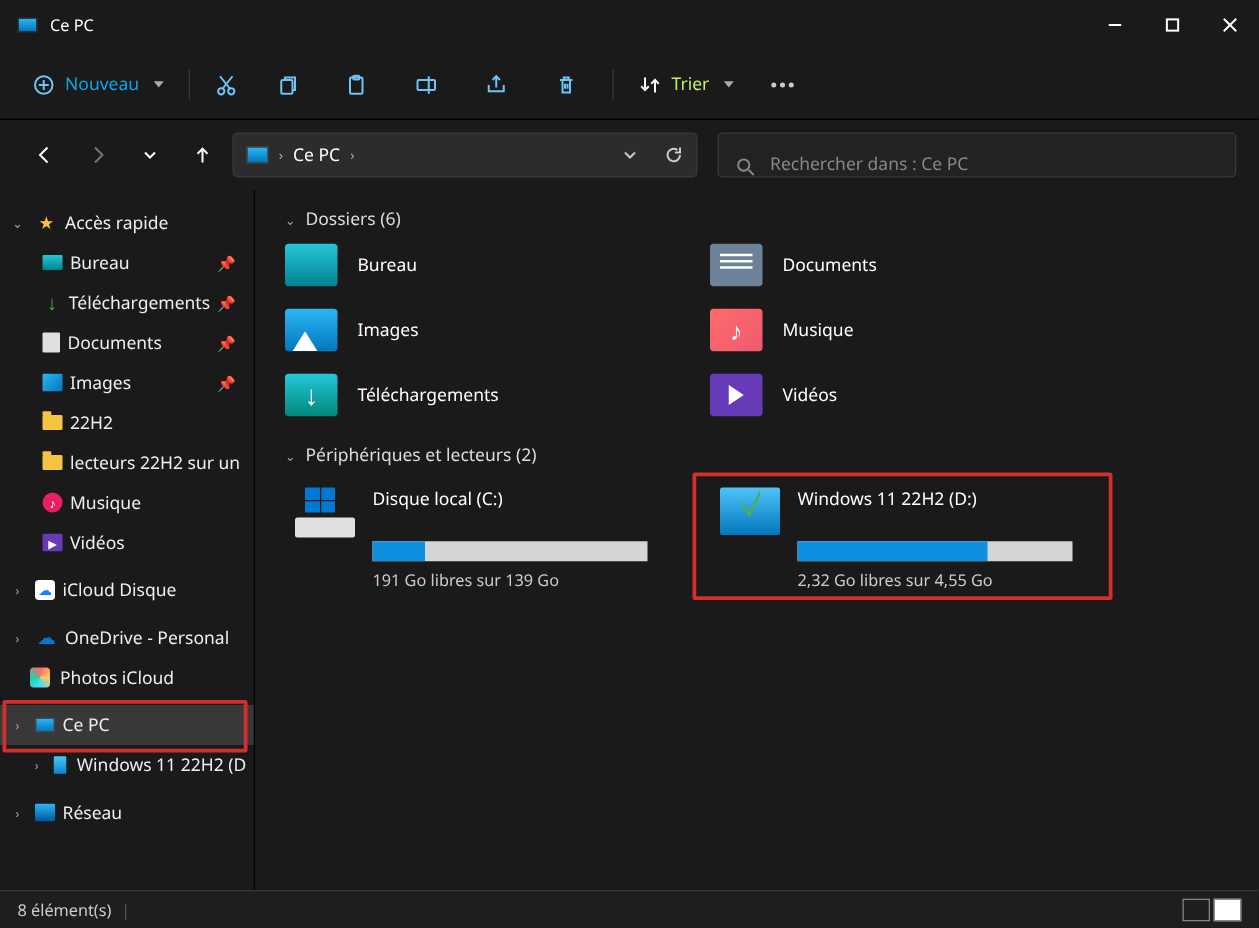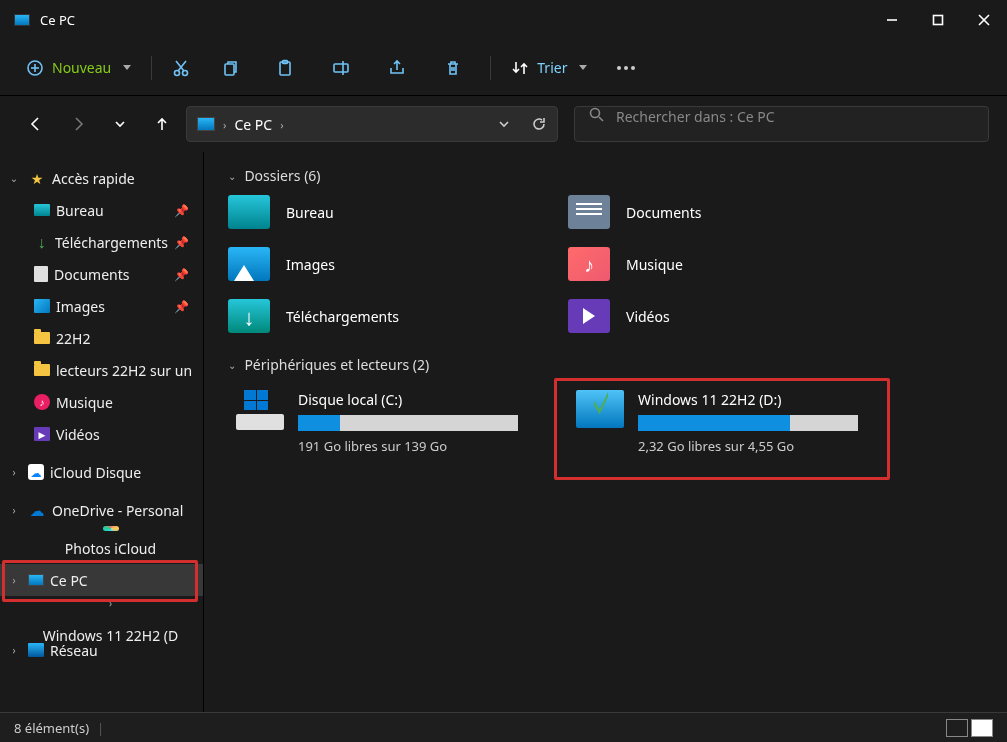--- a/index.html
+++ b/index.html
@@ -8,45 +8,45 @@
 
   
   .titlebar { height:40px; display:flex; align-items:center; padding:0 0 0 14px; }
   .titlebar .appicon { width:16px; height:12px; background:linear-gradient(#29b6f6,#0277bd); margin-right:10px; border:1px solid #333; }
   .titlebar .title { flex:1; font-size:13px; }
   .winbtn { width:46px; height:40px; display:flex; align-items:center; justify-content:center; color:#ddd; }
 
   
   .toolbar { height:56px; display:flex; align-items:center; padding:0 18px; gap:6px; border-bottom:1px solid #000; }
   .tbtn { height:36px; padding:0 8px; display:flex; align-items:center; gap:8px; border-radius:4px; color:#6fc3f7; font-size:14px; }
-  .tbtn.plain { color:#84cc16; }
+  .tbtn.plain { color:#0ea5e9; }
   .divider { width:1px; height:24px; background:#3a3a3a; margin:0 6px; }
   .tbtn svg { stroke:#6fc3f7; }
-  .tbtn.white { color:#7dd3fc; }
+  .tbtn.white { color:#bef264; }
   .tbtn.white svg { stroke:#fff; }
   .caret-down { width:0;height:0;border-left:4px solid transparent;border-right:4px solid transparent;border-top:5px solid #aaa; margin-left:4px; }
   .dots { display:flex; gap:3px; }
   .dots span { width:4px; height:4px; background:#ccc; border-radius:50%; }
 
   
   .navbar { height:56px; display:flex; align-items:center; padding:0 18px; gap:6px; }
   .navbtn { width:36px; height:36px; display:flex; align-items:center; justify-content:center; color:#fff; }
   .addressbar { flex:1; height:36px; background:#2c2c2c; border:1px solid #3a3a3a; border-radius:4px; display:flex; align-items:center; padding:0 10px; gap:8px; margin-right:10px;}
-  .searchbar { width:415px; height:36px; background:#222; border:1px solid #3a3a3a; border-radius:4px; display:flex; align-items:flex-start; padding:0 14px; gap:12px; color:#888; }
+  .searchbar { width:415px; height:36px; background:#222; border:1px solid #3a3a3a; border-radius:4px; display:flex; align-items:flex-end; padding:0 14px; gap:12px; color:#888; }
   .addr-icon { width:18px; height:14px; background:linear-gradient(#29b6f6,#0277bd); border:1px solid #444; }
   .bc-sep { color:#aaa; font-size:11px; }
 
   
   .body { flex:1; display:flex; overflow:hidden; }
   .sidebar { width:204px; background:#1a1a1a; padding:10px 0; overflow:hidden; border-right:1px solid #000;}
   .side-item { height:32px; display:flex; align-items:center; padding:0 6px 0 6px; gap:6px; white-space:nowrap; font-size:14px; color:#eee; }
   .side-item .exp { width:16px; display:flex; justify-content:center; color:#aaa; font-size:10px;}
   .side-item .pin { margin-left:auto; color:#888; font-size:12px; padding-right:8px;}
   .side-item.selected { background:#383838; border-radius:0; }
-  .side-item.indent1 { padding-left:24px; gap:8px;flex-direction:column;}
+  .side-item.indent1 { padding-left:24px; gap:8px;}
   .side-item.indent2 { padding-left:34px; }
   .side-sep { height:6px; }
   .sico { width:18px; height:18px; display:flex; align-items:center; justify-content:center; font-size:14px; }
   .sico.star { color:#f4c542; }
   .sico.desk { background:linear-gradient(#26c6da,#00838f); width:16px; height:12px; border-radius:1px;}
   .sico.dl { color:#4caf50; font-weight:bold; font-size:16px;}
   .sico.doc { background:#e0e0e0; width:14px; height:16px; border-radius:1px;}
   .sico.img { width:16px; height:14px; background:linear-gradient(135deg,#29b6f6,#0277bd); border-radius:1px;}
   .sico.folder { width:16px; height:12px; background:#f5c542; border-radius:1px; position:relative;}
   .sico.folder::before{content:'';position:absolute;top:-3px;left:0;width:7px;height:3px;background:#f5c542;border-radius:1px 1px 0 0;}
@@ -79,21 +79,21 @@
   .drive-grid { display:grid; grid-template-columns:repeat(2,340px); gap:18px 0; position:relative;}
   .drive-item { display:flex; align-items:flex-start; gap:14px; padding:6px 8px;}
   .dicon { width:48px; flex:none; }
   .dicon.local { height:40px; position:relative;}
   .dicon.local .winlogo { position:absolute; top:0; left:8px; width:24px; height:20px; display:grid; grid-template-columns:1fr 1fr; grid-template-rows:1fr 1fr; gap:1px;}
   .dicon.local .winlogo span{background:#0078d4;}
   .dicon.local .disk { position:absolute; bottom:0; left:0; right:0; height:16px; background:#e0e0e0; border-radius:2px;}
   .dicon.dvd { width:48px; height:38px; background:linear-gradient(#4fc3f7,#0277bd); border-radius:2px; position:relative;}
   .dicon.dvd::after{content:'';position:absolute;top:2px;left:18px;width:14px;height:22px;background:#4caf50;clip-path:polygon(0 40%,40% 80%,100% 0,100% 20%,40% 100%,0 60%);}
   .dinfo { flex:1; }
-  .dname { font-size:14px; margin-bottom:6px; }
+  .dname { font-size:14px; margin-bottom:24px; }
   .dbar { height:16px; background:#d5d5d5; border-radius:0; overflow:hidden; margin-bottom:6px; width:220px;}
   .dbar-fill { height:100%; background:#0f8fe0; }
   .dfree { font-size:13px; color:#ccc; }
 
   .highlight-red { position:absolute; border:3px solid #d32f2f; border-radius:2px; pointer-events:none; }
 
   .statusbar { height:30px; border-top:1px solid #3a3a3a; display:flex; align-items:center; padding:0 14px; font-size:13px; color:#ccc; background:#1e1e1e;}
   .statusbar .spacer{flex:1;}
   .statusbar .viewbtn { width:22px;height:18px;border:1px solid #888;margin-left:3px;display:flex;}
   .statusbar .viewbtn.active{background:#fff;}

